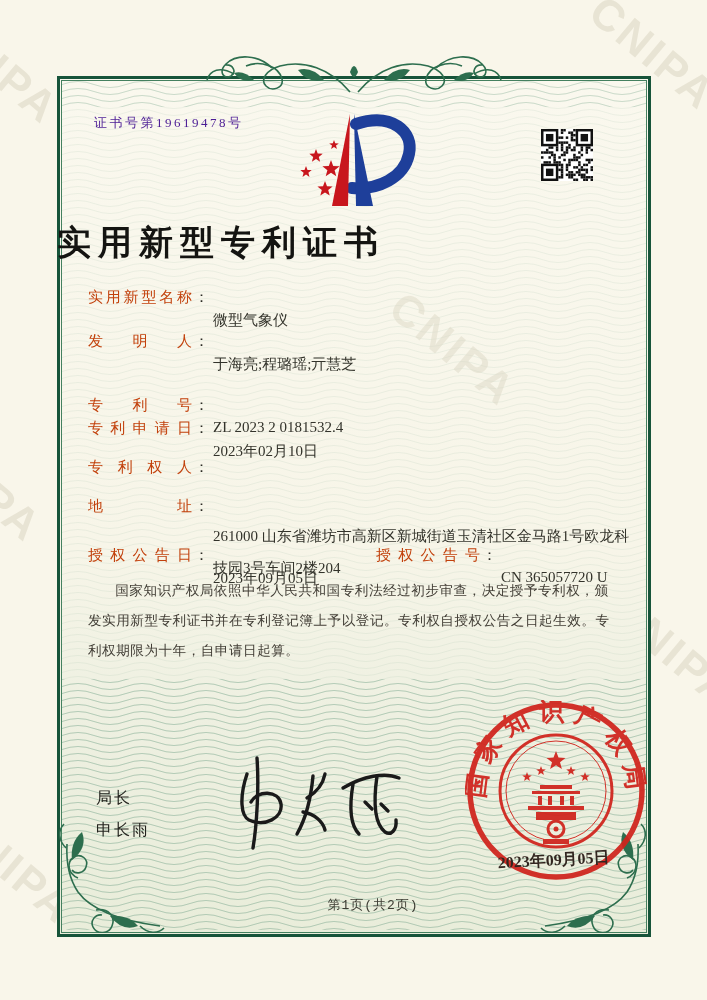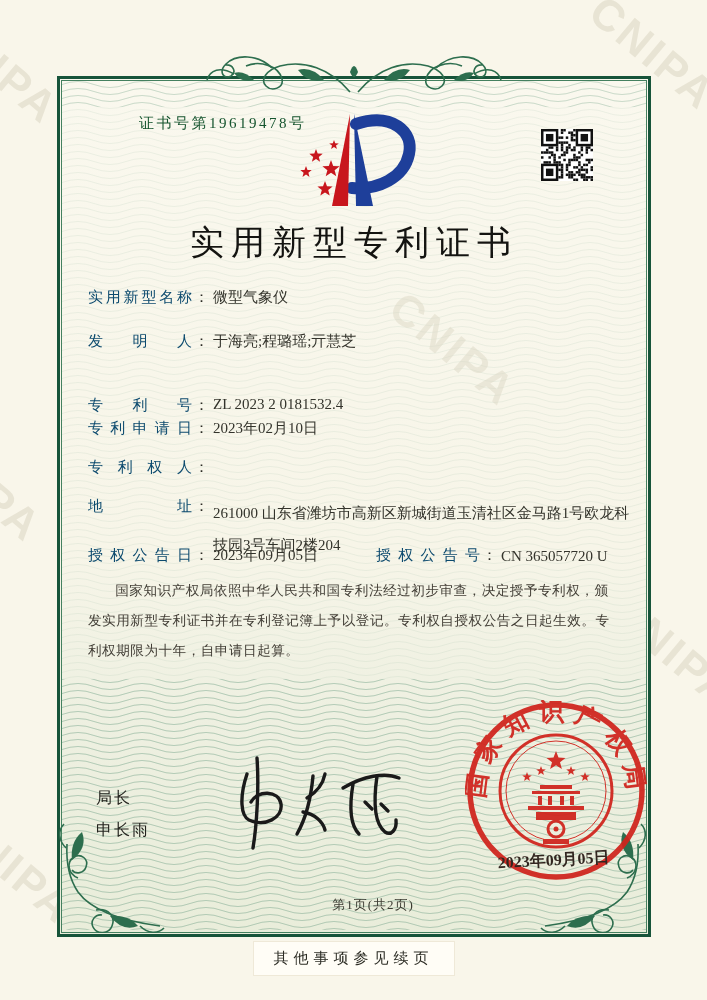--- a/index.html
+++ b/index.html
@@ -14,45 +14,45 @@
   .wm.in{z-index:2;opacity:.45;}
   
   .frame{position:absolute;left:57px;top:76px;width:588px;height:855px;
          border:3px solid #17543a;z-index:1;
          background:linear-gradient(180deg,#faf8ee 0%,#f7f5e8 55%,#eef0e1 74%,#e9edda 100%);}
   .frame-inner{position:absolute;left:1px;top:1px;right:1px;bottom:1px;
          border:1px solid #44805f;}
   .waves{position:absolute;left:62px;top:81px;z-index:2;pointer-events:none;}
   .orn{position:absolute;z-index:3;pointer-events:none;}
   
-  .cert-no{position:absolute;left:94px;top:114px;z-index:4;font-size:15px;
-           letter-spacing:2.5px;color:#14532d;margin-left:45px;}
+  .cert-no{position:absolute;left:94px;top:114px;z-index:4;font-size:13px;
+           letter-spacing:2.5px;color:#4c1d95;}
   .logo{position:absolute;left:286px;top:106px;z-index:4;}
   .qr{position:absolute;left:541px;top:129px;z-index:4;}
-  .title{position:absolute;left:57px;top:220px;width:594px;z-index:4;text-align:center;
-         font-size:34px;font-weight:normal;letter-spacing:7px;color:#141411;}
+  .title{position:absolute;left:57px;top:220px;width:594px;z-index:4;
+         font-size:34px;font-weight:bold;letter-spacing:7px;color:#141411;}
   .row{position:absolute;left:88px;z-index:4;font-size:15px;display:flex;align-items:flex-start;}
   .row .lbl{display:inline-block;width:104px;text-align-last:justify;text-align:justify;
-            color:#0c4a6e;flex:none;}
+            color:#c2410c;flex:none;}
   .row .col{flex:none;margin:0 4px 0 2px;color:#2b2b24;}
-  .row .val{color:#33332b;}
+  .row .val{color:#33332b;margin-top:23px;}
   .row.addr .val{width:418px;line-height:32px;}
-  .grant-group{display:flex;align-items:flex-end;font-size:15px;}
+  .grant-group{display:flex;align-items:flex-start;font-size:15px;}
   .grant-group .lbl{display:inline-block;width:104px;text-align-last:justify;text-align:justify;flex:none;}
   .grant-group .col{flex:none;margin:0 4px 0 2px;}
   .paras{position:absolute;left:88px;top:576px;width:534px;z-index:4;
          font-size:13.6px;line-height:30px;color:#413d35;}
   .paras p{margin:0 0 10px 0;text-indent:2em;letter-spacing:.5px;}
   .director{position:absolute;left:96px;z-index:4;
             font-family:"Liberation Sans","DejaVu Sans",sans-serif;
             font-size:16px;font-weight:400;color:#22221d;letter-spacing:2px;}
   .sig{position:absolute;left:195px;top:746px;z-index:4;}
   .seal{position:absolute;left:465px;top:700px;z-index:4;}
   .page-num{position:absolute;left:57px;top:896px;width:632px;z-index:4;text-align:center;
-            font-size:13px;letter-spacing:1px;color:#3b3b32;}
+            font-size:13px;letter-spacing:1px;color:#3b3b32;font-family:Liberation Mono, monospace;}
   .footer-note{position:absolute;left:0;right:0;top:941px;z-index:4;text-align:center;}
   .footer-note span{display:inline-block;background:#fffdf6;border:1px solid #efe9d8;
             padding:7px 20px;font-size:15px;letter-spacing:5px;color:#2c2c24;}
 </style>
 </head>
 <body>
 
 <div class="page">
 
   <div class="wm out" style="left:-45px;top:0px">CNIPA</div>
@@ -373,17 +373,14 @@
         <circle cx="0" cy="38" r="8" fill="none" stroke="#d0231c" stroke-width="3"></circle>
         <circle cx="0" cy="38" r="2.5"></circle>
         <rect x="-13" y="48" width="26" height="5"></rect>
       </g>
       <text x="-6" y="74" text-anchor="middle" font-size="16" font-weight="bold" fill="#241712" transform="rotate(-3)" font-family="Liberation Serif, DejaVu Serif, serif">2023年09月05日</text>
     </g>
   </svg>
 
   <div class="page-num">第1页(共2页)</div>
 
-  <div class="footer-note">
-    <span>其他事项参见续页</span>
-  </div>
 
 </div>
 
 </body></html>

